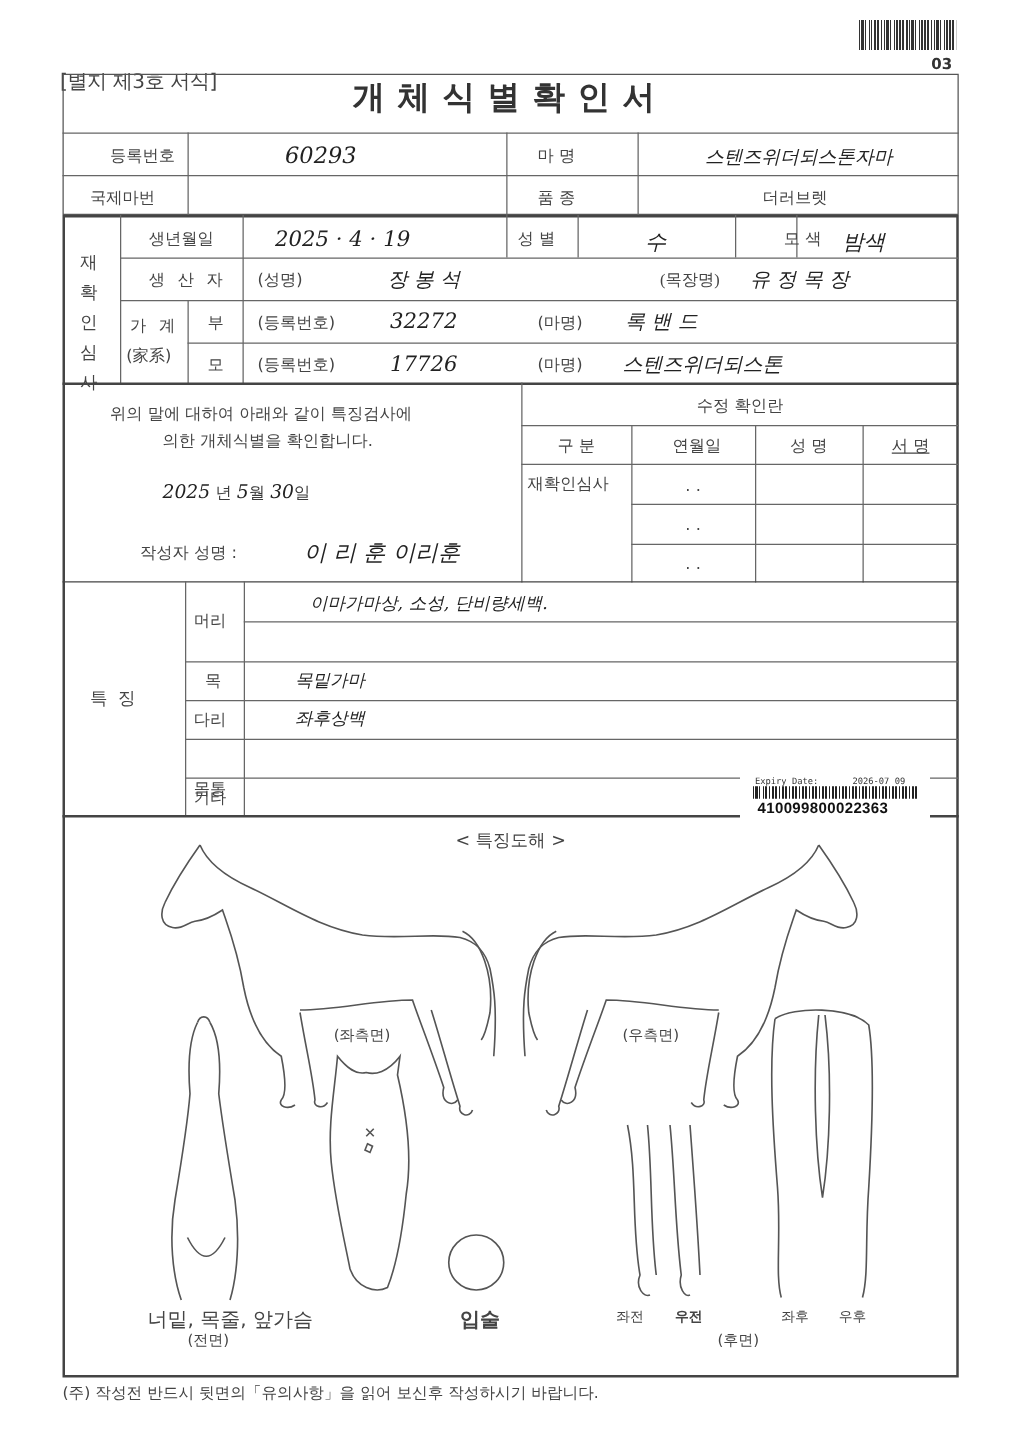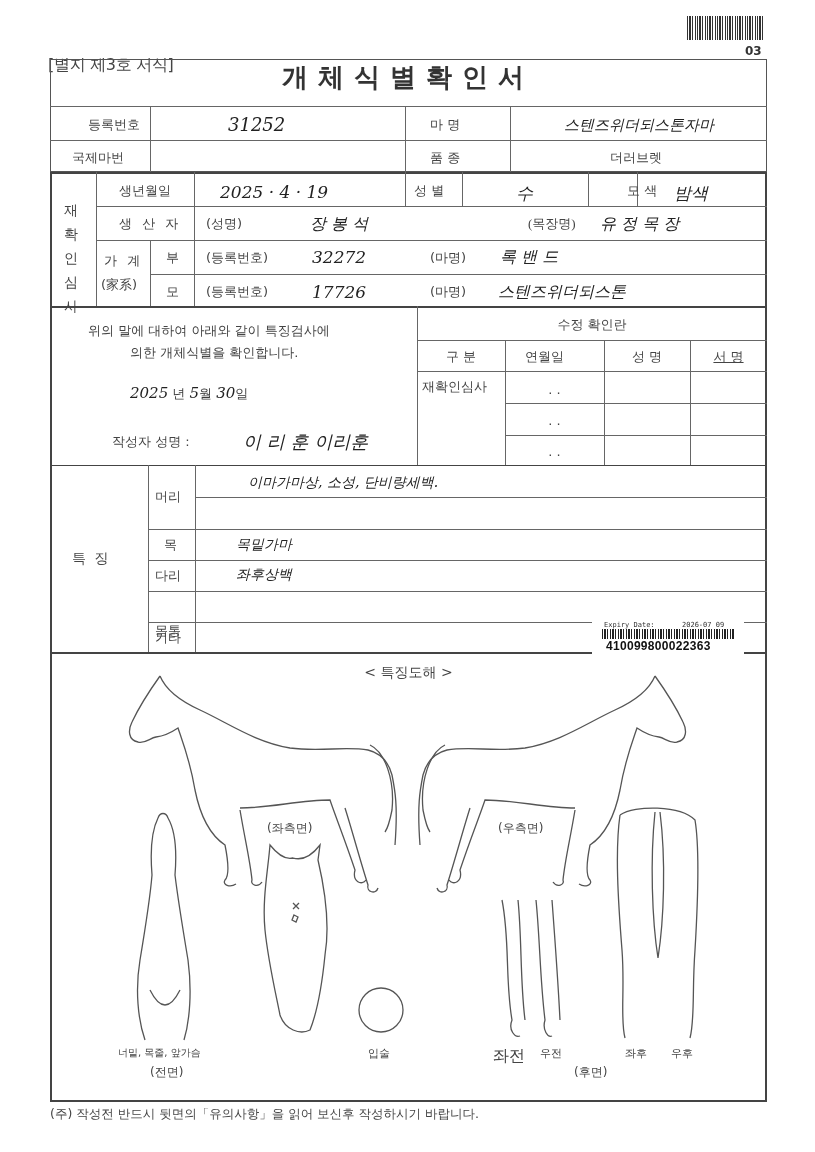--- a/index.html
+++ b/index.html
@@ -38,21 +38,21 @@
 <div class="frame" style="left:50px;top:59px;width:717px;height:113px;"></div>
 <div class="title">개체식별확인서</div>
 
 <div class="line hl" style="left:50px;top:106px;width:717px;"></div>
 <div class="line hl" style="left:50px;top:140px;width:717px;"></div>
 <div class="line vl" style="left:150px;top:106px;height:66px;"></div>
 <div class="line vl" style="left:405px;top:106px;height:66px;"></div>
 <div class="line vl" style="left:510px;top:106px;height:66px;"></div>
 
 <div class="lbl" style="left:72px;top:116px;margin-left:16px;">등록번호</div>
-<div class="hand" style="left:228px;top:114px;font-size:18px;">31252</div>
+<div class="hand" style="left:228px;top:114px;font-size:18px;">60293</div>
 <div class="lbl" style="left:430px;top:116px;">마    명</div>
 <div class="hand" style="left:564px;top:116px;font-size:15px;">스텐즈위더되스톤자마</div>
 <div class="lbl" style="left:72px;top:149px;">국제마번</div>
 <div class="lbl" style="left:160px;top:149px;"></div>
 <div class="lbl" style="left:430px;top:149px;">품    종</div>
 <div class="lbl" style="left:610px;top:149px;">더러브렛</div>
 
 <div class="frame" style="left:50px;top:172px;width:717px;height:930px;border-width:2px;border-color:#444;"></div>
 
 <div class="line vl" style="left:96px;top:172px;height:135px;"></div>
@@ -110,21 +110,21 @@
   <span class="hand" style="position:static;font-size:15px;">2025</span>
   <span>년</span>
   <span class="hand" style="position:static;font-size:15px;">5</span><span>월</span>
   <span class="hand" style="position:static;font-size:15px;">30</span><span>일</span>
 </div>
 <div class="lbl" style="left:112px;top:433px;">작성자 성명 :</div>
 <div class="hand" style="left:243px;top:430px;font-size:18px;text-align:center;">이 리 훈  이리훈</div>
 
 <div class="lbl center" style="left:417px;top:316px;width:350px;">수정 확인란</div>
 <div class="lbl center" style="left:417px;top:348px;width:88px;">구 분</div>
-<div class="lbl center" style="left:495px;top:348px;width:99px;">연월일</div>
+<div class="lbl center" style="left:508px;top:348px;width:99px;">연월일</div>
 <div class="lbl center" style="left:604px;top:348px;width:86px;">성 명</div>
 <div class="lbl center" style="left:690px;top:348px;width:77px;text-decoration:underline;">서 명</div>
 <div class="lbl" style="left:422px;top:378px;">재확인심사</div>
 <div class="lbl center" style="left:505px;top:382px;width:99px;">.   .</div>
 <div class="lbl center" style="left:505px;top:413px;width:99px;">.   .</div>
 <div class="lbl center" style="left:505px;top:444px;width:99px;">.   .</div>
 
 <div class="line vl" style="left:148px;top:465px;height:188px;"></div>
 <div class="line vl" style="left:195px;top:465px;height:188px;"></div>
 <div class="line hl" style="left:195px;top:497px;width:572px;"></div>
@@ -197,22 +197,22 @@
 
   <g>
     <path d="M620,815 C635,805 680,805 695,820 C700,850 698,900 695,950 C692,990 695,1020 690,1038"></path>
     <path d="M620,815 C615,850 618,900 622,950 C625,990 620,1020 625,1038"></path>
     <path d="M655,812 C650,860 652,920 658,958 C664,920 666,860 660,812"></path>
   </g>
 </svg>
 
 <div class="lbl" style="left:267px;top:820px;font-size:12px;">(좌측면)</div>
 <div class="lbl" style="left:498px;top:820px;font-size:12px;">(우측면)</div>
-<div class="lbl" style="left:118px;top:1046px;font-size:10px;">너밑, 목줄, 앞가슴</div>
+<div class="lbl" style="left:118px;top:1046px;font-size:16px;">너밑, 목줄, 앞가슴</div>
 <div class="lbl" style="left:150px;top:1064px;font-size:12px;">(전면)</div>
-<div class="lbl" style="left:368px;top:1046px;font-size:11px;">입술</div>
-<div class="lbl" style="left:493px;top:1046px;font-size:16px;">좌전</div>
-<div class="lbl" style="left:540px;top:1046px;font-size:11px;">우전</div>
+<div class="lbl" style="left:368px;top:1046px;font-size:16px;font-weight:bold;">입술</div>
+<div class="lbl" style="left:493px;top:1046px;font-size:11px;">좌전</div>
+<div class="lbl" style="left:540px;top:1046px;font-size:11px;font-weight:bold;">우전</div>
 <div class="lbl" style="left:625px;top:1046px;font-size:11px;">좌후</div>
 <div class="lbl" style="left:671px;top:1046px;font-size:11px;">우후</div>
 <div class="lbl" style="left:574px;top:1064px;font-size:12px;">(후면)</div>
 
 <div class="lbl" style="left:50px;top:1106px;font-size:12.5px;">(주) 작성전 반드시 뒷면의「유의사항」을 읽어 보신후 작성하시기 바랍니다.</div>
 
 </body></html>

